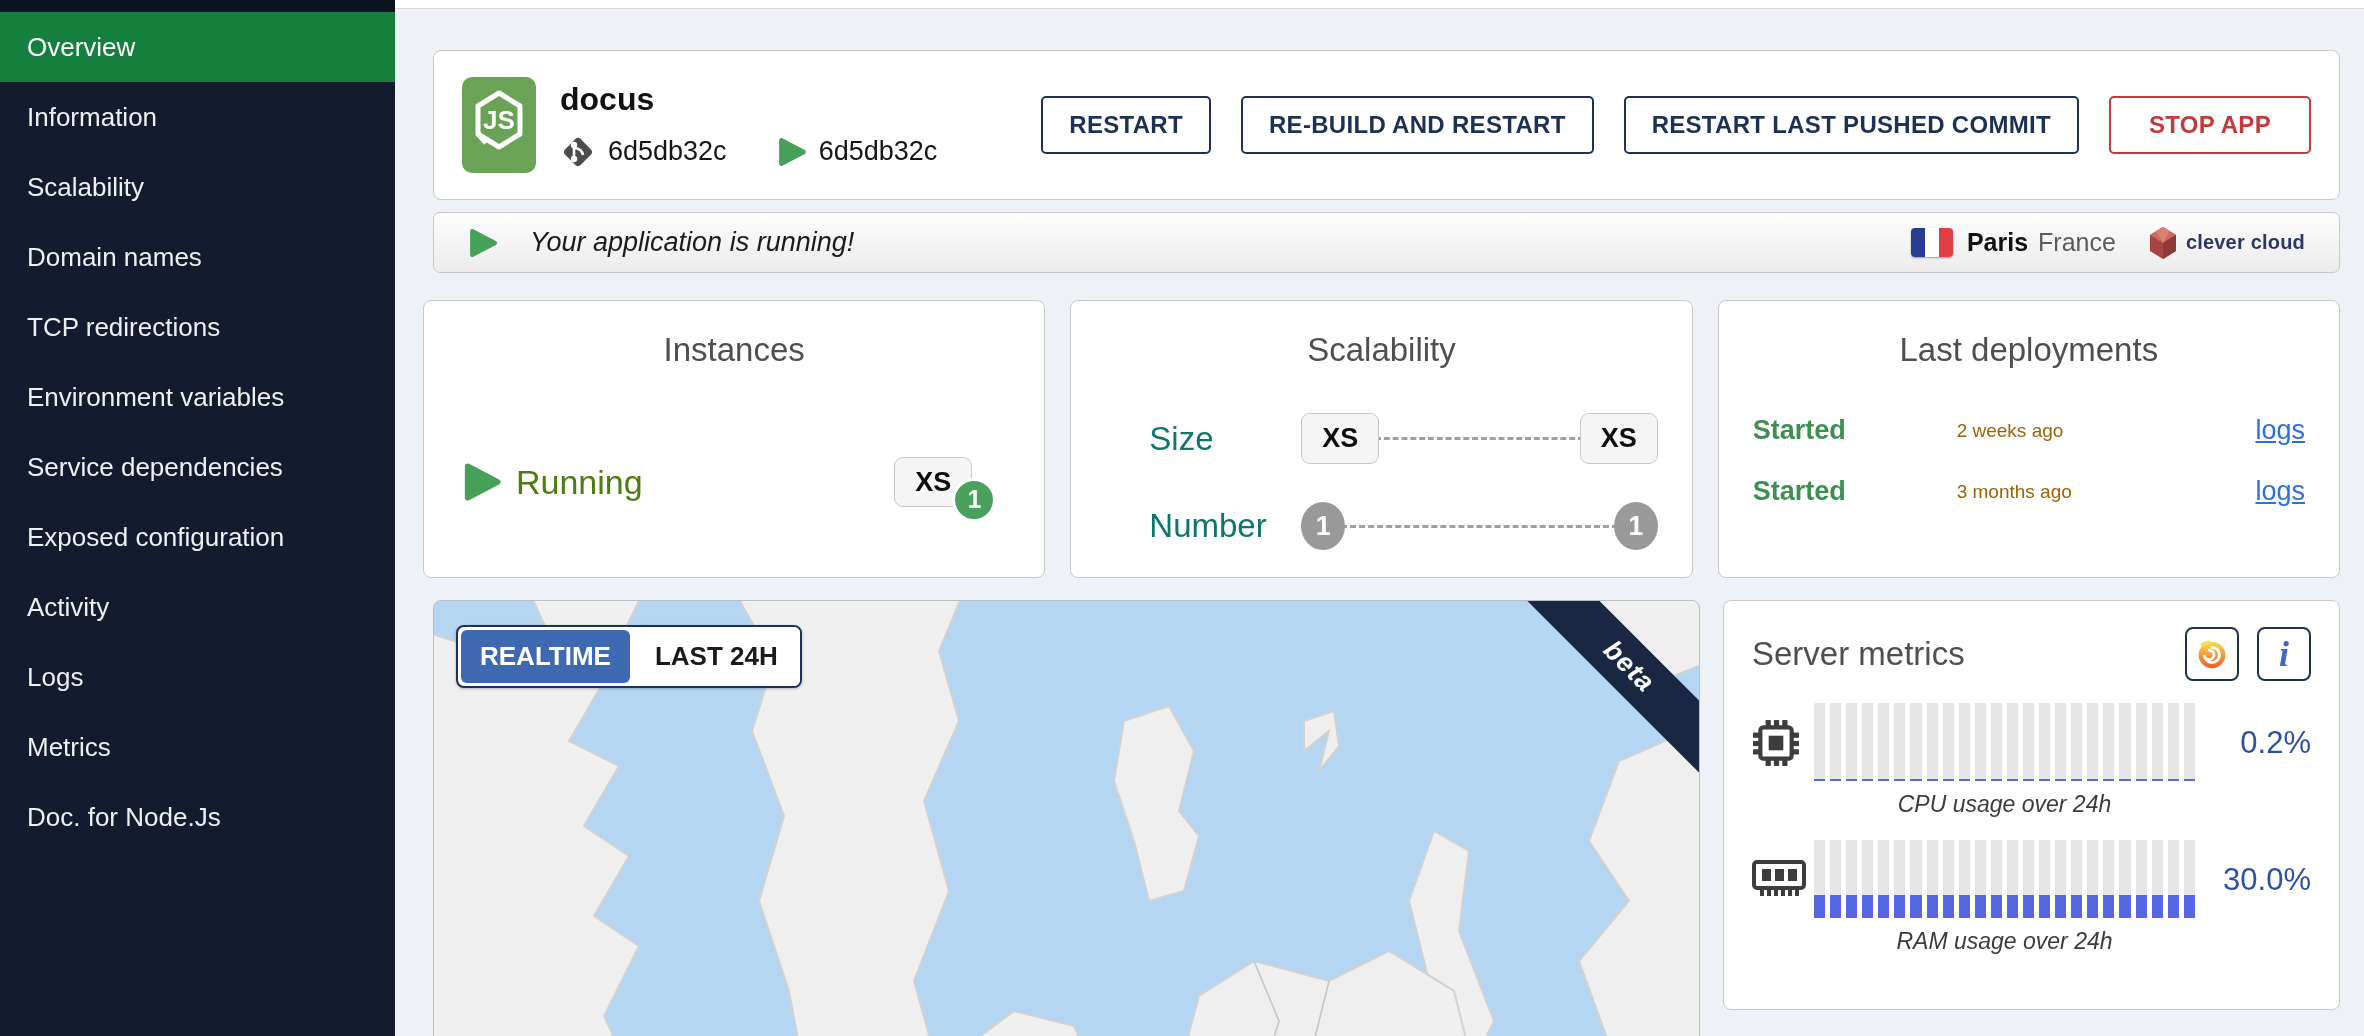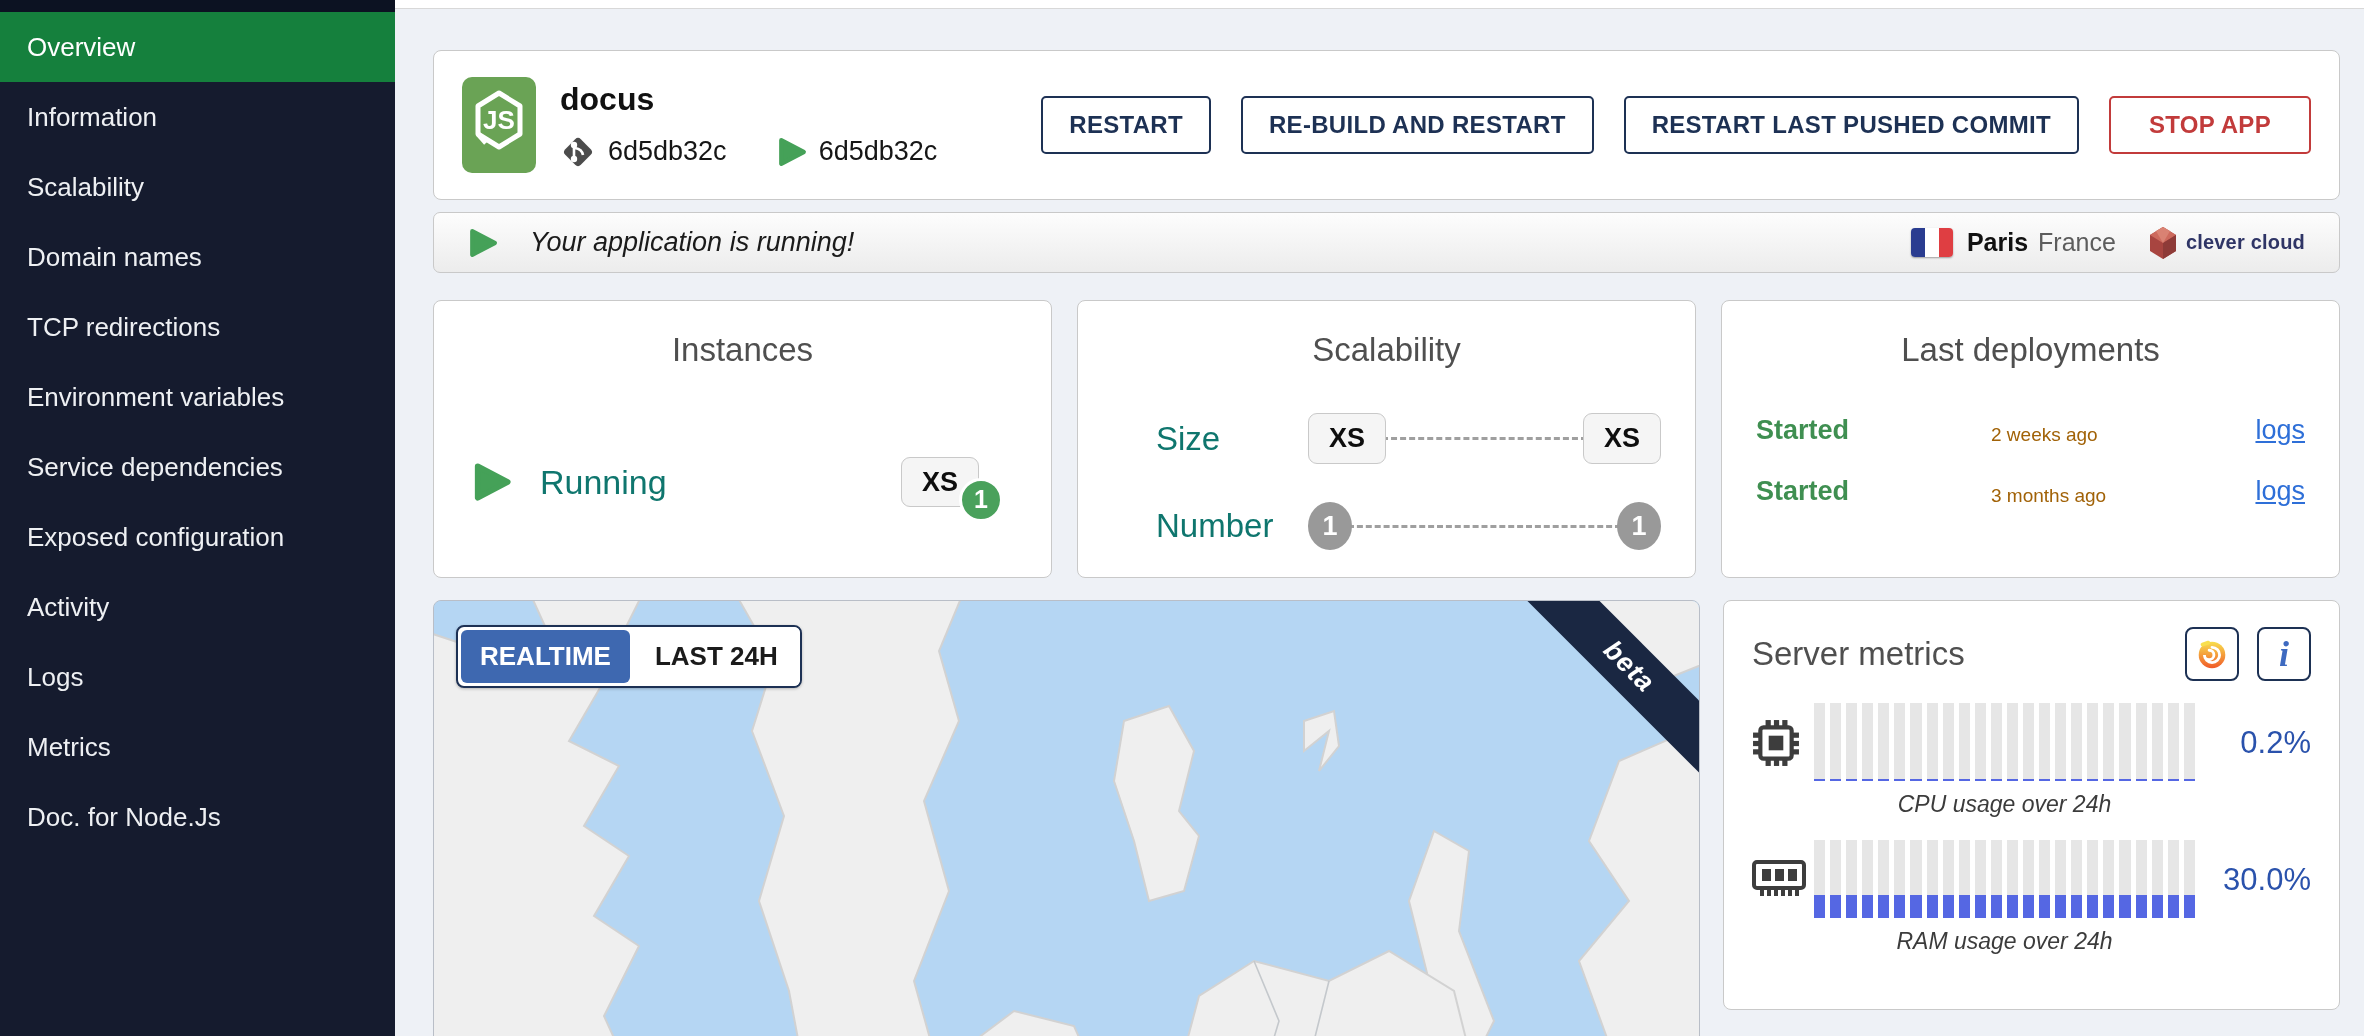--- a/index.html
+++ b/index.html
@@ -40,43 +40,43 @@
   .status-msg { font-size:27px; font-style:italic; color:#1b1b1b; margin-left:32px; }
   .zone { margin-left:auto; display:flex; align-items:center; gap:14px; }
   .flag { width:42px; height:29px; border-radius:4px; box-shadow:0 1px 2px rgba(0,0,0,.35);
           background:linear-gradient(90deg,#2a3c90 0 33%,#ffffff 33% 66%,#df3e42 66% 100%); }
   .zone-city { font-size:25px; font-weight:700; color:#111; }
   .zone-country { font-size:25px; color:#5c5c5c; margin-left:-4px; }
   .brand { display:flex; align-items:center; gap:8px; margin-left:18px; }
   .brand-name { font-size:20px; font-weight:700; color:#2f3566; letter-spacing:.2px; }
 
   
-  .cards-row { position:absolute; left:38px; right:24px; top:300px; height:278px; display:flex; gap:25px; }
+  .cards-row { position:absolute; left:28px; right:24px; top:300px; height:278px; display:flex; gap:25px; }
   .cards-row .card { flex:1; position:relative; }
   .card-title { text-align:center; font-size:33px; color:#4f4f4f; margin-top:30px; }
 
   .inst-row { display:flex; align-items:center; padding:0 38px; margin-top:92px; }
-  .running-label { font-size:34px; color:#0f766e; margin-left:28px; }
+  .running-label { font-size:34px; color:#4d7c0f; margin-left:14px; }
   .chip { background:#f5f5f5; border:1px solid #c9c9c9; border-radius:9px; font-weight:700; color:#0e0e0e;
           font-size:27px; padding:9px 20px; }
   .inst-chip-wrap { margin-left:auto; margin-right:34px; position:relative; }
   .count-badge { position:absolute; right:-24px; bottom:-24px; width:44px; height:44px; border-radius:50%;
                  background:#4aa15c; border:3px solid #fff; color:#fff; font-weight:700; font-size:25px;
                  display:flex; align-items:center; justify-content:center; }
 
   .scal-row { display:flex; align-items:center; padding:0 34px; margin-top:44px; }
   .scal-row + .scal-row { margin-top:38px; }
   .scal-label { width:152px; font-size:33px; color:#0f766e;margin-left:44px; }
   .dash { flex:1; height:0; border-top:3px dashed #9f9f9f; margin:0 -4px; }
   .num-circle { width:44px; height:48px; border-radius:50%; background:#999999; color:#fff; font-weight:700;
                 font-size:27px; display:flex; align-items:center; justify-content:center; z-index:1; }
   .scal-chip { z-index:1; }
 
   .dep-rows { margin-top:46px; display:flex; flex-direction:column; gap:30px; padding:0 34px; }
-  .dep-row { display:flex; align-items:flex-end;gap:31px; }
+  .dep-row { display:flex; align-items:center; }
   .dep-state { width:172px; font-size:27px; font-weight:700; color:#3f8f51; }
   .dep-when { flex:1; font-size:19px; color:#a16207; padding-left:32px; }
   .dep-link { font-size:27px; color:#2e6fd8; text-decoration:underline; cursor:pointer; }
 
   
   .bottom-row { position:absolute; left:38px; top:600px; }
   .map-card { position:absolute; left:0; top:0; width:1267px; height:470px; background:#b5d6f3;
               border:1px solid #b9bec7; border-radius:8px; overflow:hidden; }
   .map-svg { position:absolute; left:0; top:0; }
   .map-tabs { position:absolute; left:22px; top:24px; display:flex; background:#fff; border:2px solid #1d3154;

